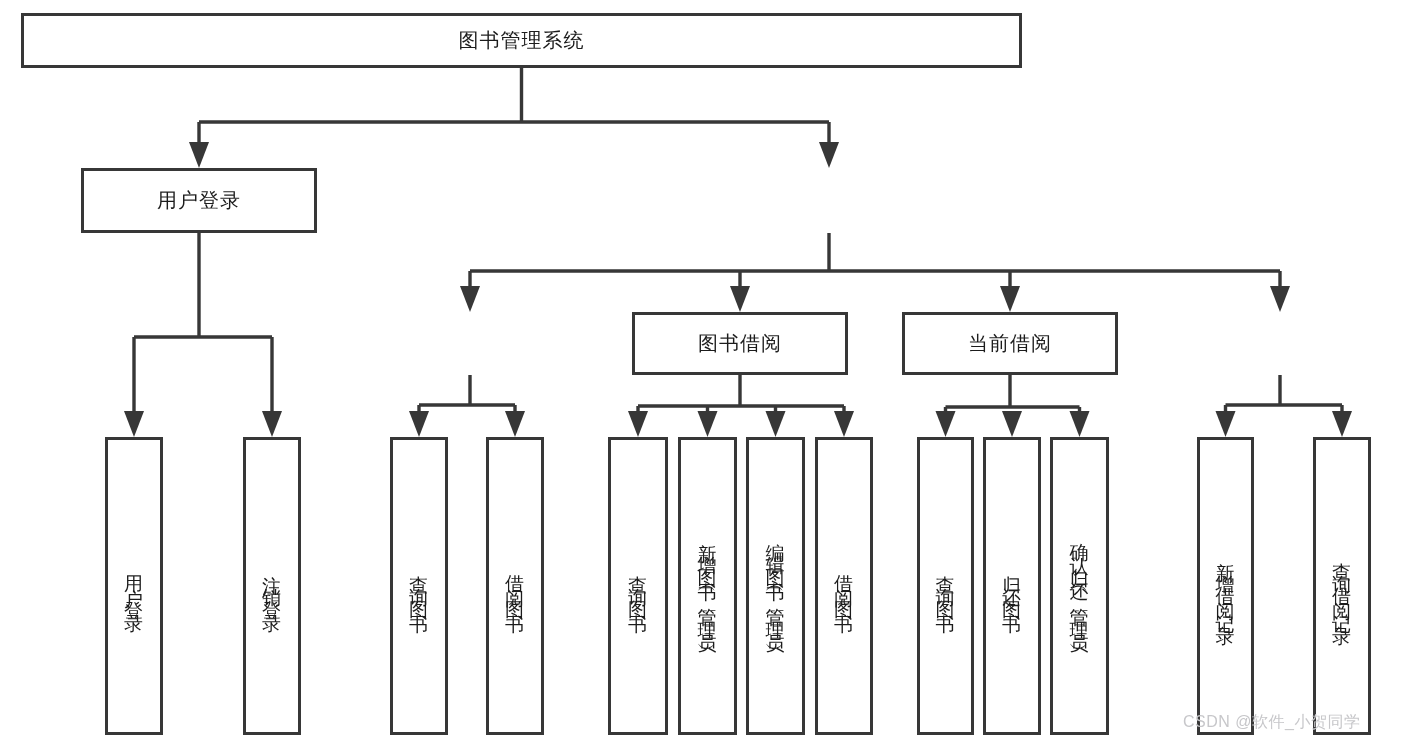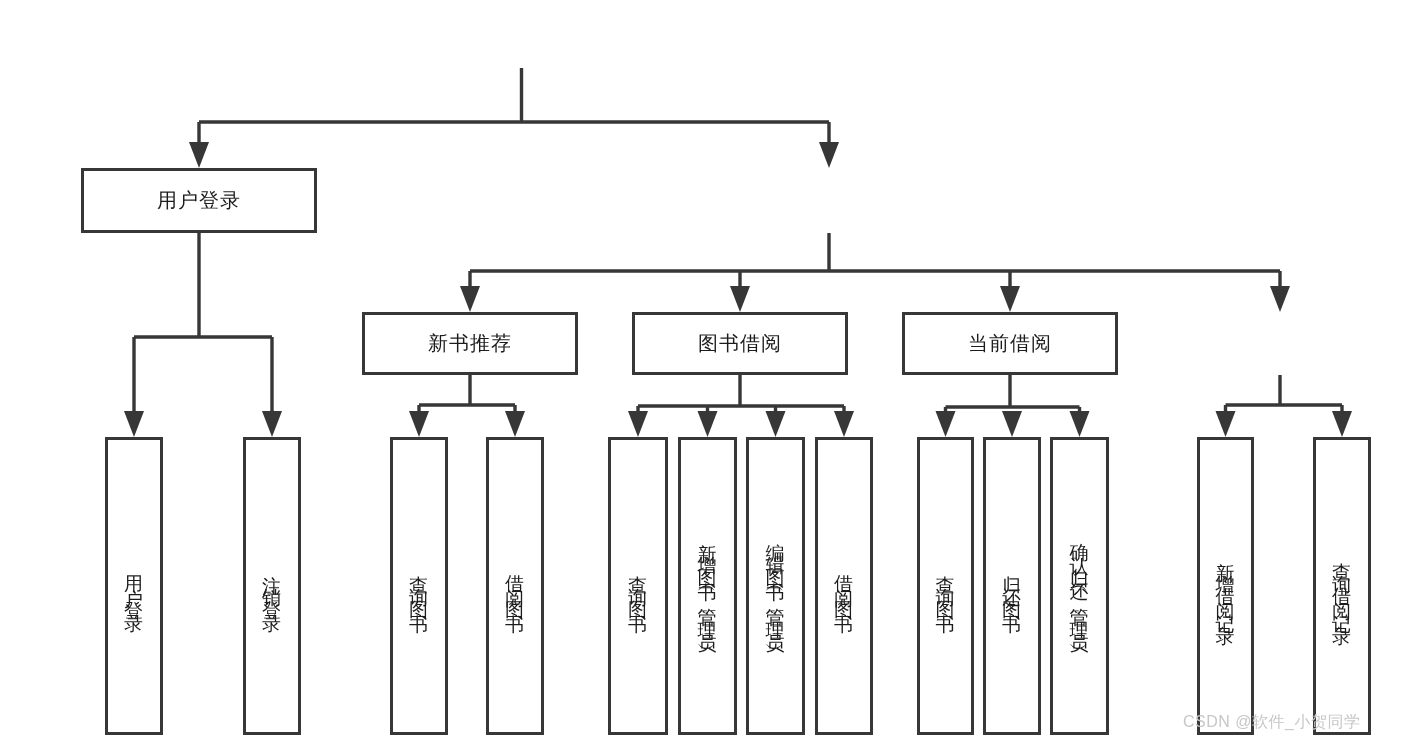--- a/index.html
+++ b/index.html
@@ -90,24 +90,24 @@
     <path d="M1010,375 V407 M945.5,407 H1079.5 M945.5,407 V413 M1079.5,407 V413"></path>
     <polygon points="935.5,411 955.5,411 945.5,437"></polygon>
     <polygon points="1002,411 1022,411 1012,437"></polygon>
     <polygon points="1069.5,411 1089.5,411 1079.5,437"></polygon>
 
     <path d="M1280,375 V405 M1225.5,405 H1342 M1225.5,405 V413 M1342,405 V413"></path>
     <polygon points="1215.5,411 1235.5,411 1225.5,437"></polygon>
     <polygon points="1332,411 1352,411 1342,437"></polygon>
   </svg>
 
+  <div class="hbox" style="left:21px;top:13px;width:1001px;height:55px;">图书管理系统</div>
 
   <div class="hbox" style="left:81px;top:168px;width:236px;height:65px;">用户登录</div>
 
-  <div class="hbox" style="left:362px;top:312px;width:216px;height:63px;">新书推荐</div>
   <div class="hbox" style="left:902px;top:312px;width:216px;height:63px;">当前借阅</div>
   <div class="hbox" style="left:632px;top:312px;width:216px;height:63px;">图书借阅</div>
 
   <div class="vbox" style="left:105px;top:437px;width:58px;height:298px;">
     <span>用户登录</span>
   </div>
   <div class="vbox" style="left:243px;top:437px;width:58px;height:298px;">
     <span>注销登录</span>
   </div>
 

